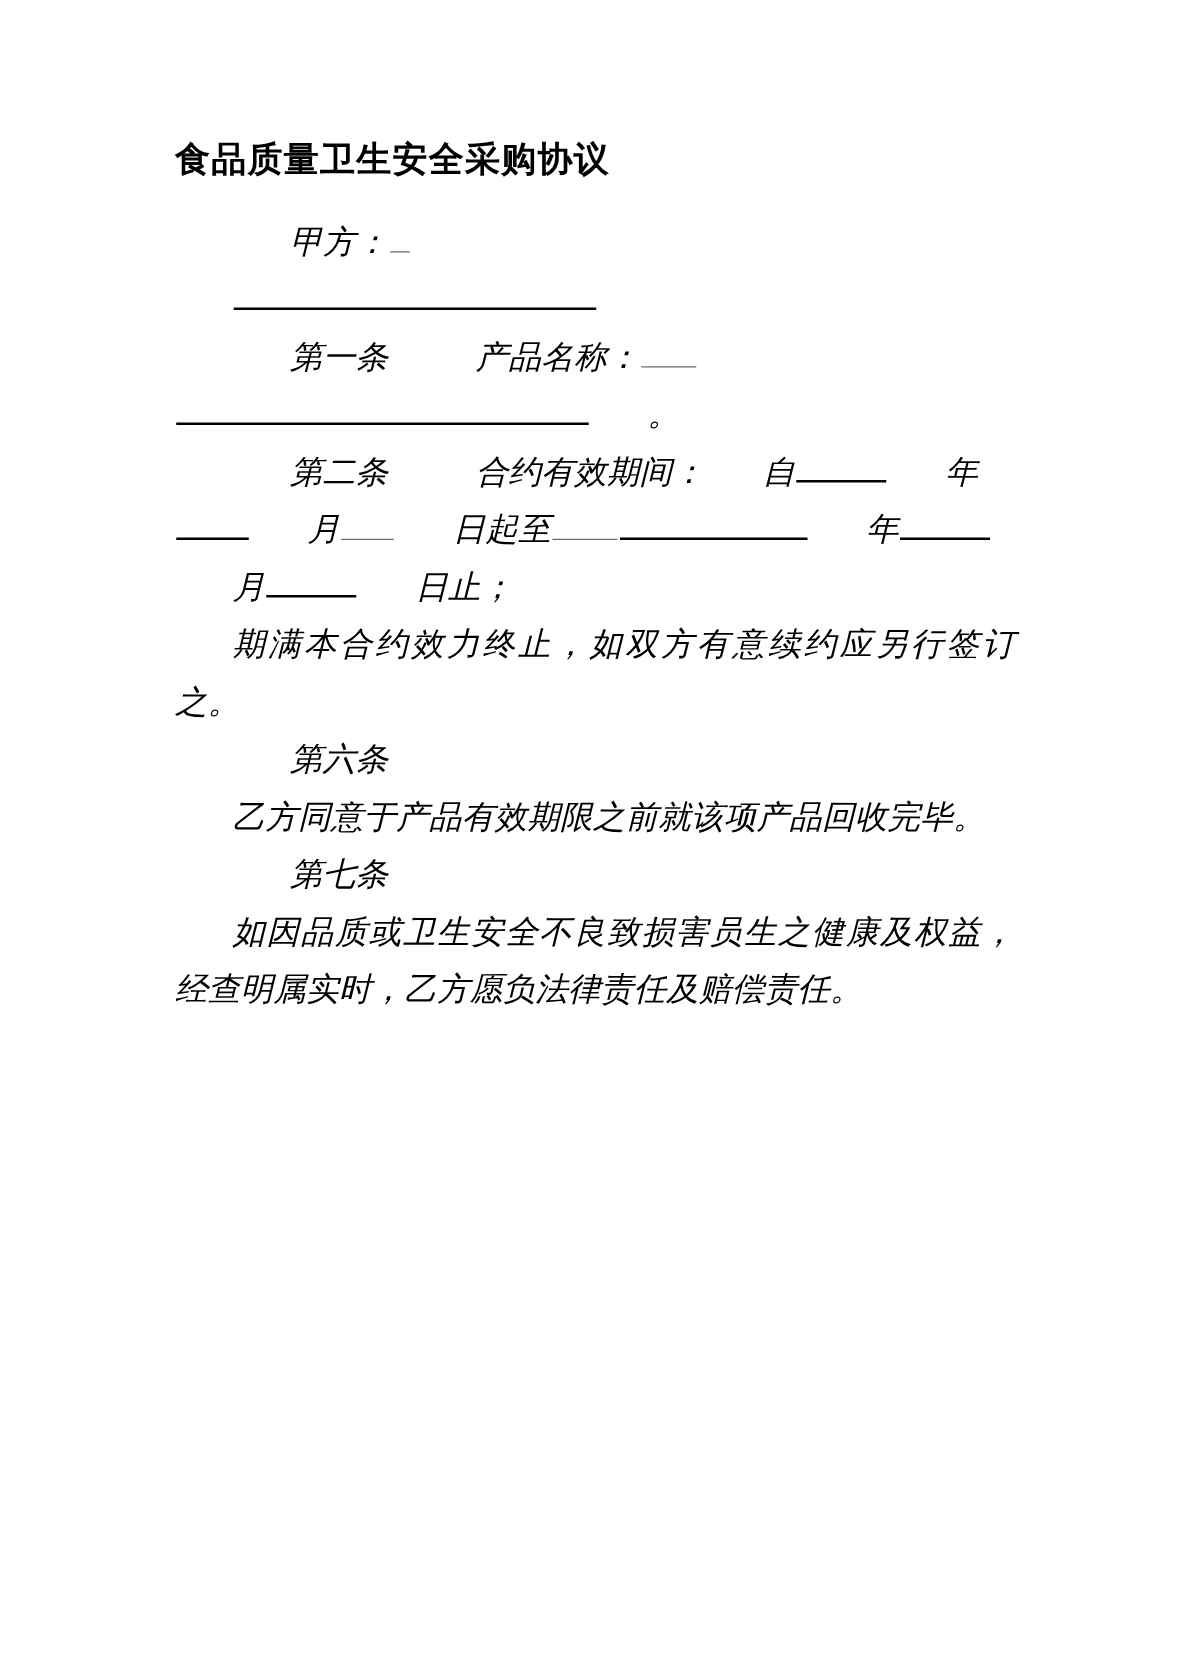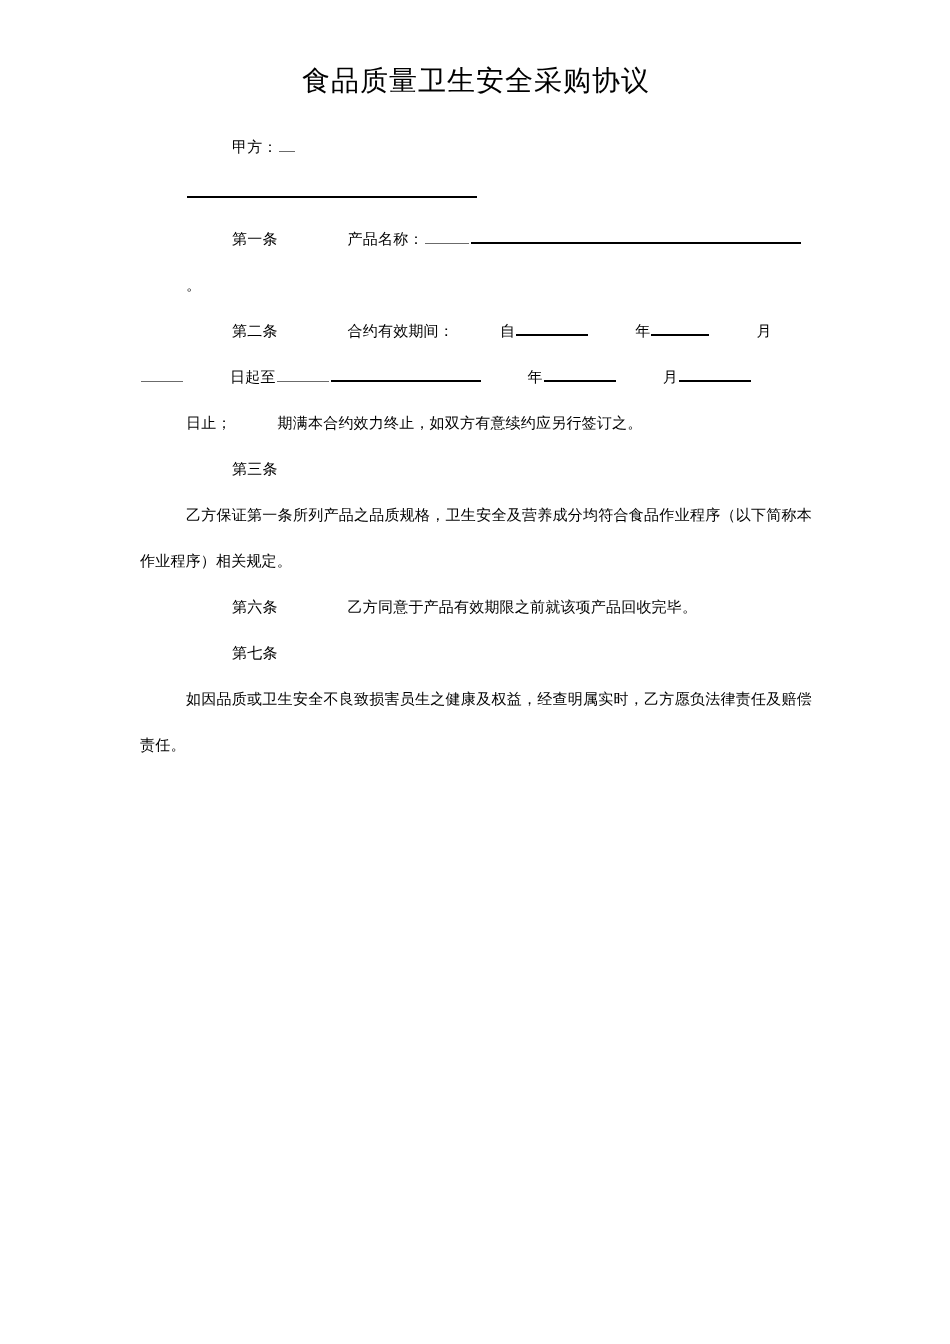--- a/index.html
+++ b/index.html
@@ -19,36 +19,36 @@
     overflow: hidden;
   }
   .sheet {
     position: absolute;
     left: 140px;
     top: 0;
     width: 672px;
   }
   .doc-title {
     font-size: 28px;
-    font-weight: normal;
-    text-align: center;
+    font-weight: bold;
     letter-spacing: 1px;
     margin: 0;
-    padding-top: 64px;
+    padding-top: 111px;
     line-height: 34px;
     font-family: "DejaVu Serif", "Liberation Serif", serif;
   }
   .para {
-    font-size: 15px;
+    font-size: 26px;
     line-height: 46px;
     margin: 0;
     text-align: justify;
     text-justify: inter-ideograph;
     letter-spacing: 0.2px;
     white-space: normal;
+    font-style: italic;
   }
   .para.indent {
     text-indent: 46px;
   }
   .para.first-block {
     margin-top: 26px;
   }
   .gap-md { display: inline-block; width: 24px; }
 
   
@@ -91,23 +91,20 @@
 
 
     <div class="para indent">
       <span class="label">第一条</span><span class="gap-md"></span><span class="label">产品名称：</span><span class="blank thin b-name1"></span><span class="blank thick b-name2"></span><span class="label">。</span>
     </div>
 
     <div class="para indent">
       <span class="label">第二条</span><span class="gap-md"></span><span class="label">合约有效期间：</span><span class="label">自</span><span class="blank thick b-m"></span><span class="label">年</span><span class="blank thick b-s"></span><span class="label">月</span><span class="blank thin b-xs"></span><span class="label">日起至</span><span class="blank thin b-y1"></span><span class="blank thick b-y2"></span><span class="label">年</span><span class="blank thick b-m"></span><span class="label">月</span><span class="blank thick b-m"></span><span class="label">日止；</span><span class="label">期满本合约效力终止，如双方有意续约应另行签订之。</span>
     </div>
 
-    <div class="para indent">
-      <span class="label">第三条</span><span class="gap-md"></span><span class="label">乙方保证第一条所列产品之品质规格，卫生安全及营养成分均符合食品作业程序（以下简称本作业程序）相关规定。</span>
-    </div>
 
 
 
     <div class="para indent">
       <span class="label">第六条</span><span class="gap-md"></span><span class="label">乙方同意于产品有效期限之前就该项产品回收完毕。</span>
     </div>
 
     <div class="para indent">
       <span class="label">第七条</span><span class="gap-md"></span><span class="label">如因品质或卫生安全不良致损害员生之健康及权益，经查明属实时，乙方愿负法律责任及赔偿责任。</span>
     </div>

